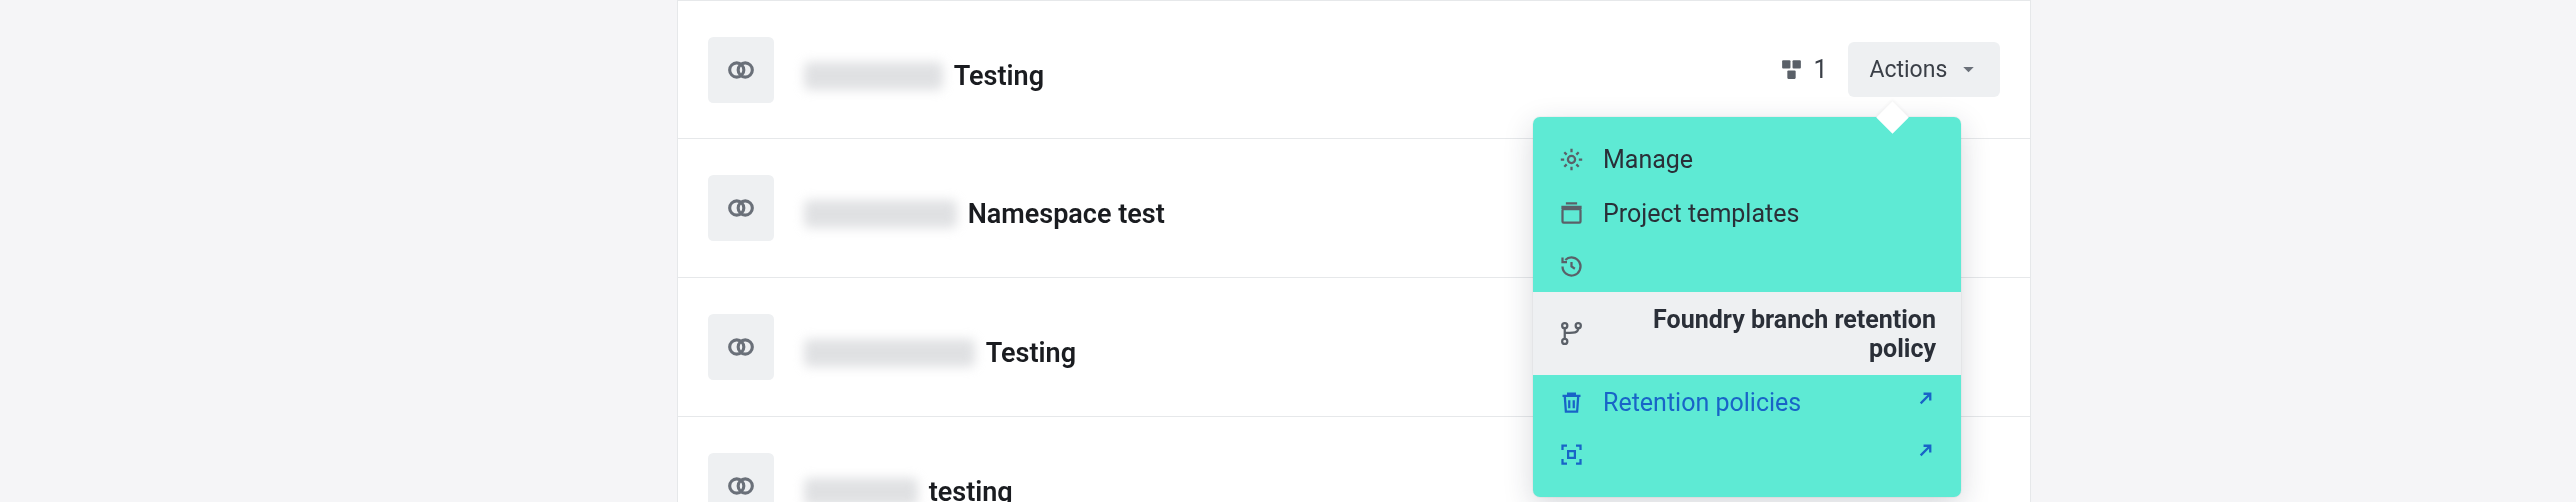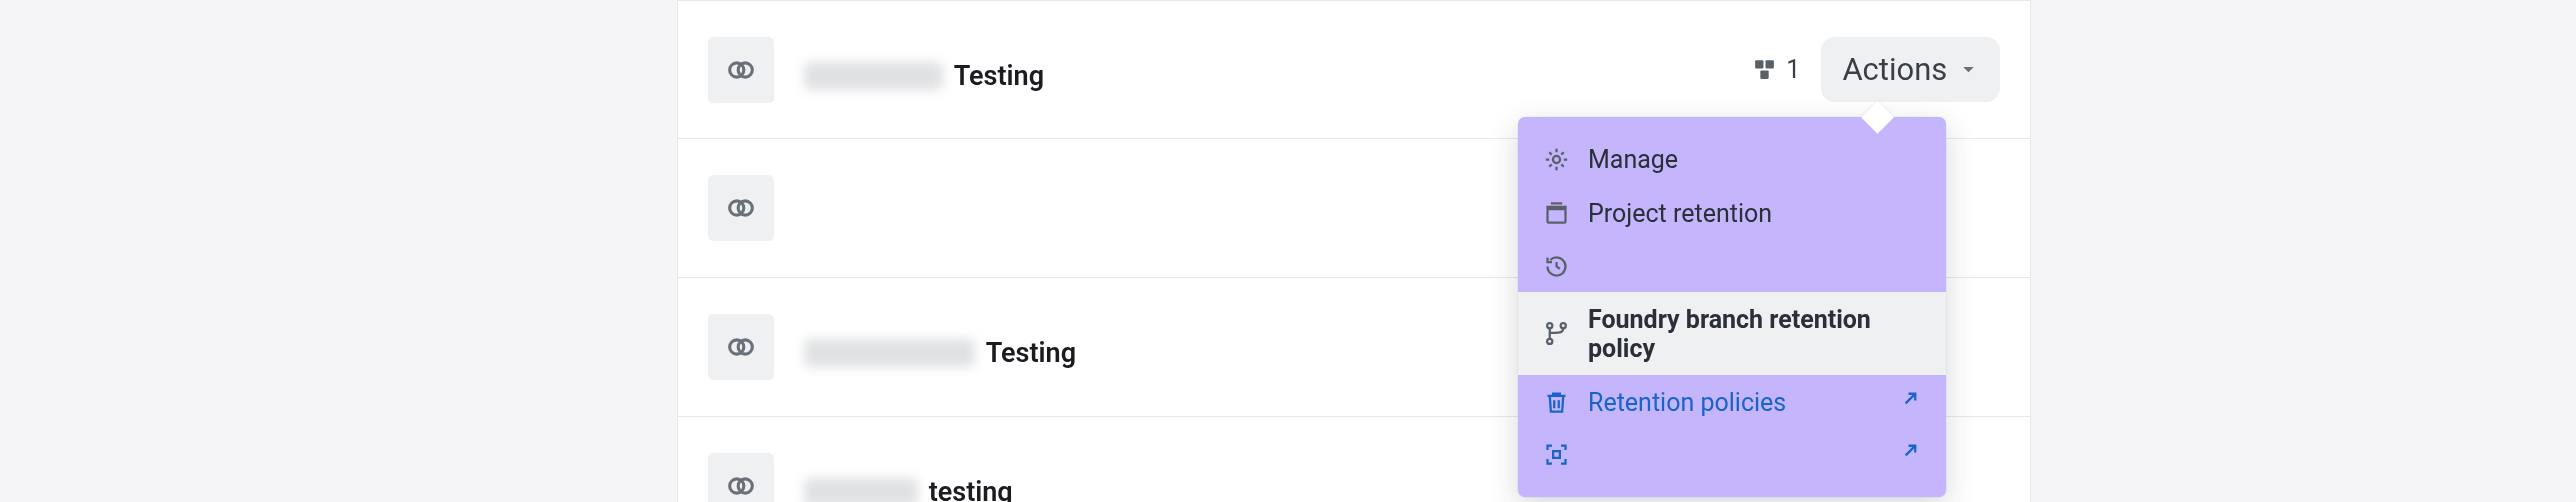--- a/index.html
+++ b/index.html
@@ -69,37 +69,38 @@
   gap: 9px;
   margin-right: 21px;
   color: #3a3f47;
   font-size: 25px;
 }
 .actions-btn {
   display: flex;
   align-items: center;
   gap: 10.7px;
   background: #eef0f2;
-  border-radius: 14px;
+  border-radius: 6px;
   padding: 14px 21px;
-  font-size: 31px;
+  font-size: 23px;
   color: #3a3f47;
   cursor: pointer;
 }
 .actions-btn svg.chev { width: 21px; height: 21px; }
 .dropdown {
   position: absolute;
   top: 117px;
-  right: 84px;
+  right: 69px;
   width: 428px;
-  background: #c4b5fd;
+  background: #5eead4;
   border-radius: 7px;
   box-shadow: 0 9px 30px rgba(32,40,60,0.18), 0 0 0 0.9px rgba(0,0,0,0.03);
   padding: 16px 0;
   z-index: 10;
+  text-align: right;
 }
 .dropdown::before {
   content: "";
   position: absolute;
   top: -11.5px;
   right: 57px;
   width: 23px;
   height: 23px;
   background: #fff;
   transform: rotate(45deg);
@@ -165,20 +166,24 @@
     </div>
   </div>
 
   <div class="row">
     <div class="icon-box">
       <svg viewBox="0 0 24 24" width="34" height="34" fill="none" stroke="#6a7079" stroke-width="2.2">
           <circle cx="9" cy="12" r="5"></circle>
           <circle cx="15" cy="12" r="5"></circle>
         </svg>
     </div>
+    <div class="name-area">
+      <span class="blur-stub" style="width: 153px;"></span>
+      <span class="name-text">Namespace test</span>
+    </div>
     <div class="spacer"></div>
   </div>
 
   <div class="row">
     <div class="icon-box">
       <svg viewBox="0 0 24 24" width="34" height="34" fill="none" stroke="#6a7079" stroke-width="2.2">
           <circle cx="9" cy="12" r="5"></circle>
           <circle cx="15" cy="12" r="5"></circle>
         </svg>
     </div>
@@ -213,21 +218,21 @@
       </span>
       <span>Manage</span>
     </div>
     <div class="menu-item">
       <span class="menu-icon">
         <svg viewBox="0 0 24 24" fill="none" stroke="#5a6068" stroke-width="2">
             <rect x="4" y="8" width="16" height="12" rx="1"></rect>
             <path d="M4 8V6h16v2M7 3h10"></path>
           </svg>
       </span>
-      <span>Project retention</span>
+      <span>Project templates</span>
     </div>
     <div class="menu-item">
       <span class="menu-icon">
         <svg viewBox="0 0 24 24" fill="none" stroke="#5a6068" stroke-width="2">
             <path d="M4 12a8 8 0 1 0 2.5-5.8M4 4v4h4"></path>
             <path d="M12 8v4l3 2"></path>
           </svg>
       </span>
     </div>
     <div class="menu-item highlight">

